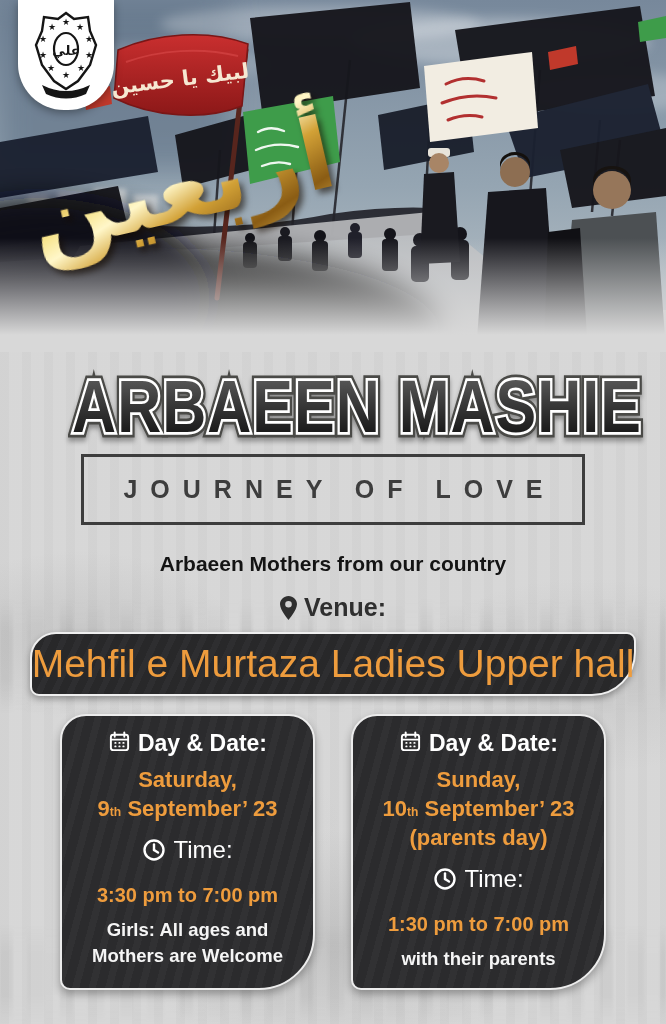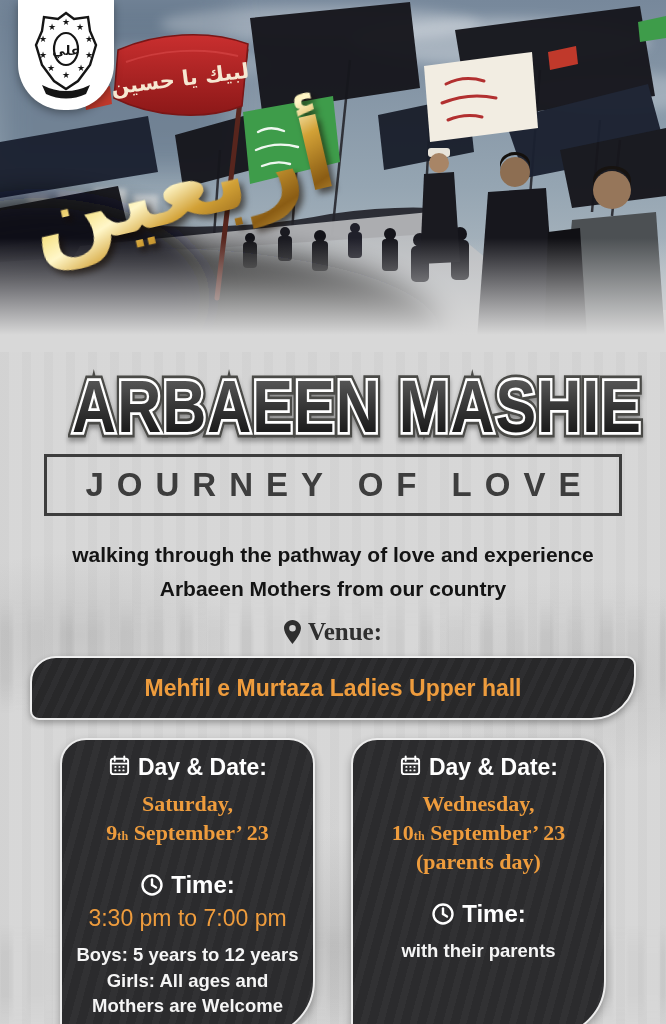--- a/index.html
+++ b/index.html
@@ -47,47 +47,47 @@
   .title-row{text-align:center;height:94px;line-height:86px;padding-left:48px;}
   .title-wrap{position:relative;display:inline-block;transform:scaleY(1.22);transform-origin:top center;
     filter:drop-shadow(0 3px 2px rgba(0,0,0,.35));}
   .title-layer{font-weight:bold;font-size:61px;letter-spacing:1px;white-space:nowrap;font-family:"Liberation Sans",sans-serif;}
   .t-back{position:relative;color:#4a4a47;-webkit-text-stroke:9px #4a4a47;}
   .t-mid{position:absolute;inset:0;color:#ffffff;-webkit-text-stroke:4.5px #ffffff;}
   .t-front{position:absolute;inset:0;background:linear-gradient(180deg,#757575 0%,#3c3c3c 45%,#0a0a0a 90%);
     -webkit-background-clip:text;background-clip:text;color:transparent;}
 
   .subtitle-row{text-align:center;margin-top:6px;}
-  .subtitle-box{display:inline-block;border:3px solid #3d3d3d;padding:9px 26px;
-    font-size:33px;font-weight:bold;letter-spacing:13px;color:#3d3d3d;text-indent:13px;white-space:nowrap;}
+  .subtitle-box{display:inline-block;border:3px solid #3d3d3d;padding:18px 26px;
+    font-size:25px;font-weight:bold;letter-spacing:13px;color:#3d3d3d;text-indent:13px;white-space:nowrap;}
 
   .intro{margin-top:22px;text-align:center;font-weight:bold;font-size:21px;line-height:1.62;color:#141414;}
   .intro span{display:block;}
 
   .venue-label{margin-top:12px;display:flex;align-items:center;justify-content:center;gap:7px;
-    font-weight:bold;font-size:25px;color:#2f2f2f;font-family:Liberation Serif, serif;}
+    font-weight:bold;font-size:25px;color:#2f2f2f;}
 
   .venue-banner{margin:10px 30px 0 30px;height:60px;background:#2a2a2c;
     border:2px solid #efefef;border-radius:26px 9px 44px 9px;
     display:flex;align-items:center;justify-content:center;
     box-shadow:0 3px 6px rgba(0,0,0,.3);
     background-image:repeating-linear-gradient(115deg, rgba(255,255,255,.02) 0 6px, rgba(0,0,0,.06) 6px 14px);}
-  .venue-banner .venue-name{color:#EE9C3D;font-weight:bold;font-size:23px;white-space:nowrap;}
+  .venue-banner .venue-name{color:#EE9C3D;font-weight:normal;font-size:39px;white-space:nowrap;}
 
   .cards{display:flex;gap:36px;margin:18px 60px 0 60px;}
   .card{flex:1;background:#2d2d2f;border:2px solid #ececec;border-radius:26px 26px 56px 10px;
     box-shadow:0 4px 8px rgba(0,0,0,.3);padding:14px 8px 16px 8px;text-align:center;color:#ffffff;
     background-image:repeating-linear-gradient(105deg, rgba(255,255,255,.02) 0 7px, rgba(0,0,0,.05) 7px 16px);}
   .card-header{display:flex;align-items:flex-start;justify-content:center;gap:7px;
     font-weight:bold;font-size:23px;color:#ffffff;}
-  .card-date{margin-top:8px;color:#EE9C3D;font-weight:bold;font-size:22px;line-height:1.32;font-family:Liberation Serif, serif;}
+  .card-date{margin-top:8px;color:#EE9C3D;font-weight:bold;font-size:22px;line-height:1.32;}
   .card-date .ord{font-size:.55em;vertical-align:top;position:relative;top:11px;}
-  .time-header{margin-top:24px;display:flex;align-items:center;justify-content:center;gap:7px;
-    font-weight:bold;font-size:24px;color:#ffffff;}
-  .card-time{margin-top:6px;color:#EE9C3D;font-weight:normal;font-size:23px;}
+  .time-header{margin-top:13px;display:flex;align-items:center;justify-content:center;gap:7px;
+    font-weight:normal;font-size:24px;color:#ffffff;}
+  .card-time{margin-top:20px;color:#EE9C3D;font-weight:bold;font-size:20px;}
   .card-note{margin-top:10px;font-weight:bold;font-size:18.5px;line-height:1.38;color:#f5f5f5;}
   .card-note span{display:block;}
 
   .icon{flex:0 0 auto;display:inline-flex;}
 </style>
 </head>
 <body>
 
 <div class="page">
   <div class="mottle"></div>
@@ -267,21 +267,20 @@
         <div class="title-layer t-mid">ARBAEEN MASHIE</div>
         <div class="title-layer t-front">ARBAEEN MASHIE</div>
       </div>
     </div>
 
     <div class="subtitle-row">
       <div class="subtitle-box">JOURNEY OF LOVE</div>
     </div>
 
     <div class="intro">
-      <span>walking through the pathway of love and experience</span>
       <span>Arbaeen Mothers from our country</span>
     </div>
 
     <div class="venue-label">
       <span class="icon">
         <svg width="17" height="24" viewBox="0 0 17 24">
             <path d="M8.5,0 C3.8,0 0,3.7 0,8.3 C0,14.2 8.5,24 8.5,24 C8.5,24 17,14.2 17,8.3 C17,3.7 13.2,0 8.5,0 Z M8.5,11.5 A3.3,3.3 0 1 1 8.5,4.9 A3.3,3.3 0 0 1 8.5,11.5 Z" fill="#2f2f2f"></path>
           </svg>
       </span>
       <span>Venue:</span>
@@ -322,21 +321,20 @@
             <svg width="24" height="24" viewBox="0 0 24 24" fill="none" stroke="#ffffff" stroke-width="2.4" stroke-linecap="round">
               <circle cx="12" cy="12" r="9.5"></circle>
                 <line x1="12" y1="12" x2="12" y2="6.5"></line>
                 <line x1="12" y1="12" x2="16" y2="14.5"></line>
             </svg>
           </span>
           <span>Time:</span>
         </div>
         <div class="card-time">3:30 pm to 7:00 pm</div>
         <div class="card-note">
-          <span>Boys: 5 years to 12 years</span>
           <span>Girls: All ages and</span>
           <span>Mothers are Welcome</span>
         </div>
       </div>
 
       <div class="card">
         <div class="card-header">
           <span class="icon">
             <svg width="23" height="23" viewBox="0 0 24 24" fill="none" stroke="#ffffff" stroke-width="2" stroke-linecap="round">
               <rect x="3" y="5" width="18" height="16" rx="2.5"></rect>
@@ -349,34 +347,35 @@
                   <line x1="15.9" y1="13.5" x2="16.4" y2="13.5"></line>
                   <line x1="7.5" y1="17.2" x2="8" y2="17.2"></line>
                   <line x1="11.7" y1="17.2" x2="12.2" y2="17.2"></line>
                   <line x1="15.9" y1="17.2" x2="16.4" y2="17.2"></line>
                 </g>
             </svg>
           </span>
           <span>Day &amp; Date:</span>
         </div>
         <div class="card-date">
-          <span>Wednesday,</span><br>
+          <span>Sunday,</span><br>
           <span>10</span><span class="ord">th</span><span> September’ 23</span><br>
           <span>(parents day)</span>
         </div>
         <div class="time-header">
           <span class="icon">
             <svg width="24" height="24" viewBox="0 0 24 24" fill="none" stroke="#ffffff" stroke-width="2.4" stroke-linecap="round">
               <circle cx="12" cy="12" r="9.5"></circle>
                 <line x1="12" y1="12" x2="12" y2="6.5"></line>
                 <line x1="12" y1="12" x2="16" y2="14.5"></line>
             </svg>
           </span>
           <span>Time:</span>
         </div>
+        <div class="card-time">1:30 pm to 7:00 pm</div>
         <div class="card-note">
           <span>with their parents</span>
         </div>
       </div>
     </div>
 
   </div>
 </div>
 
 </body></html>

